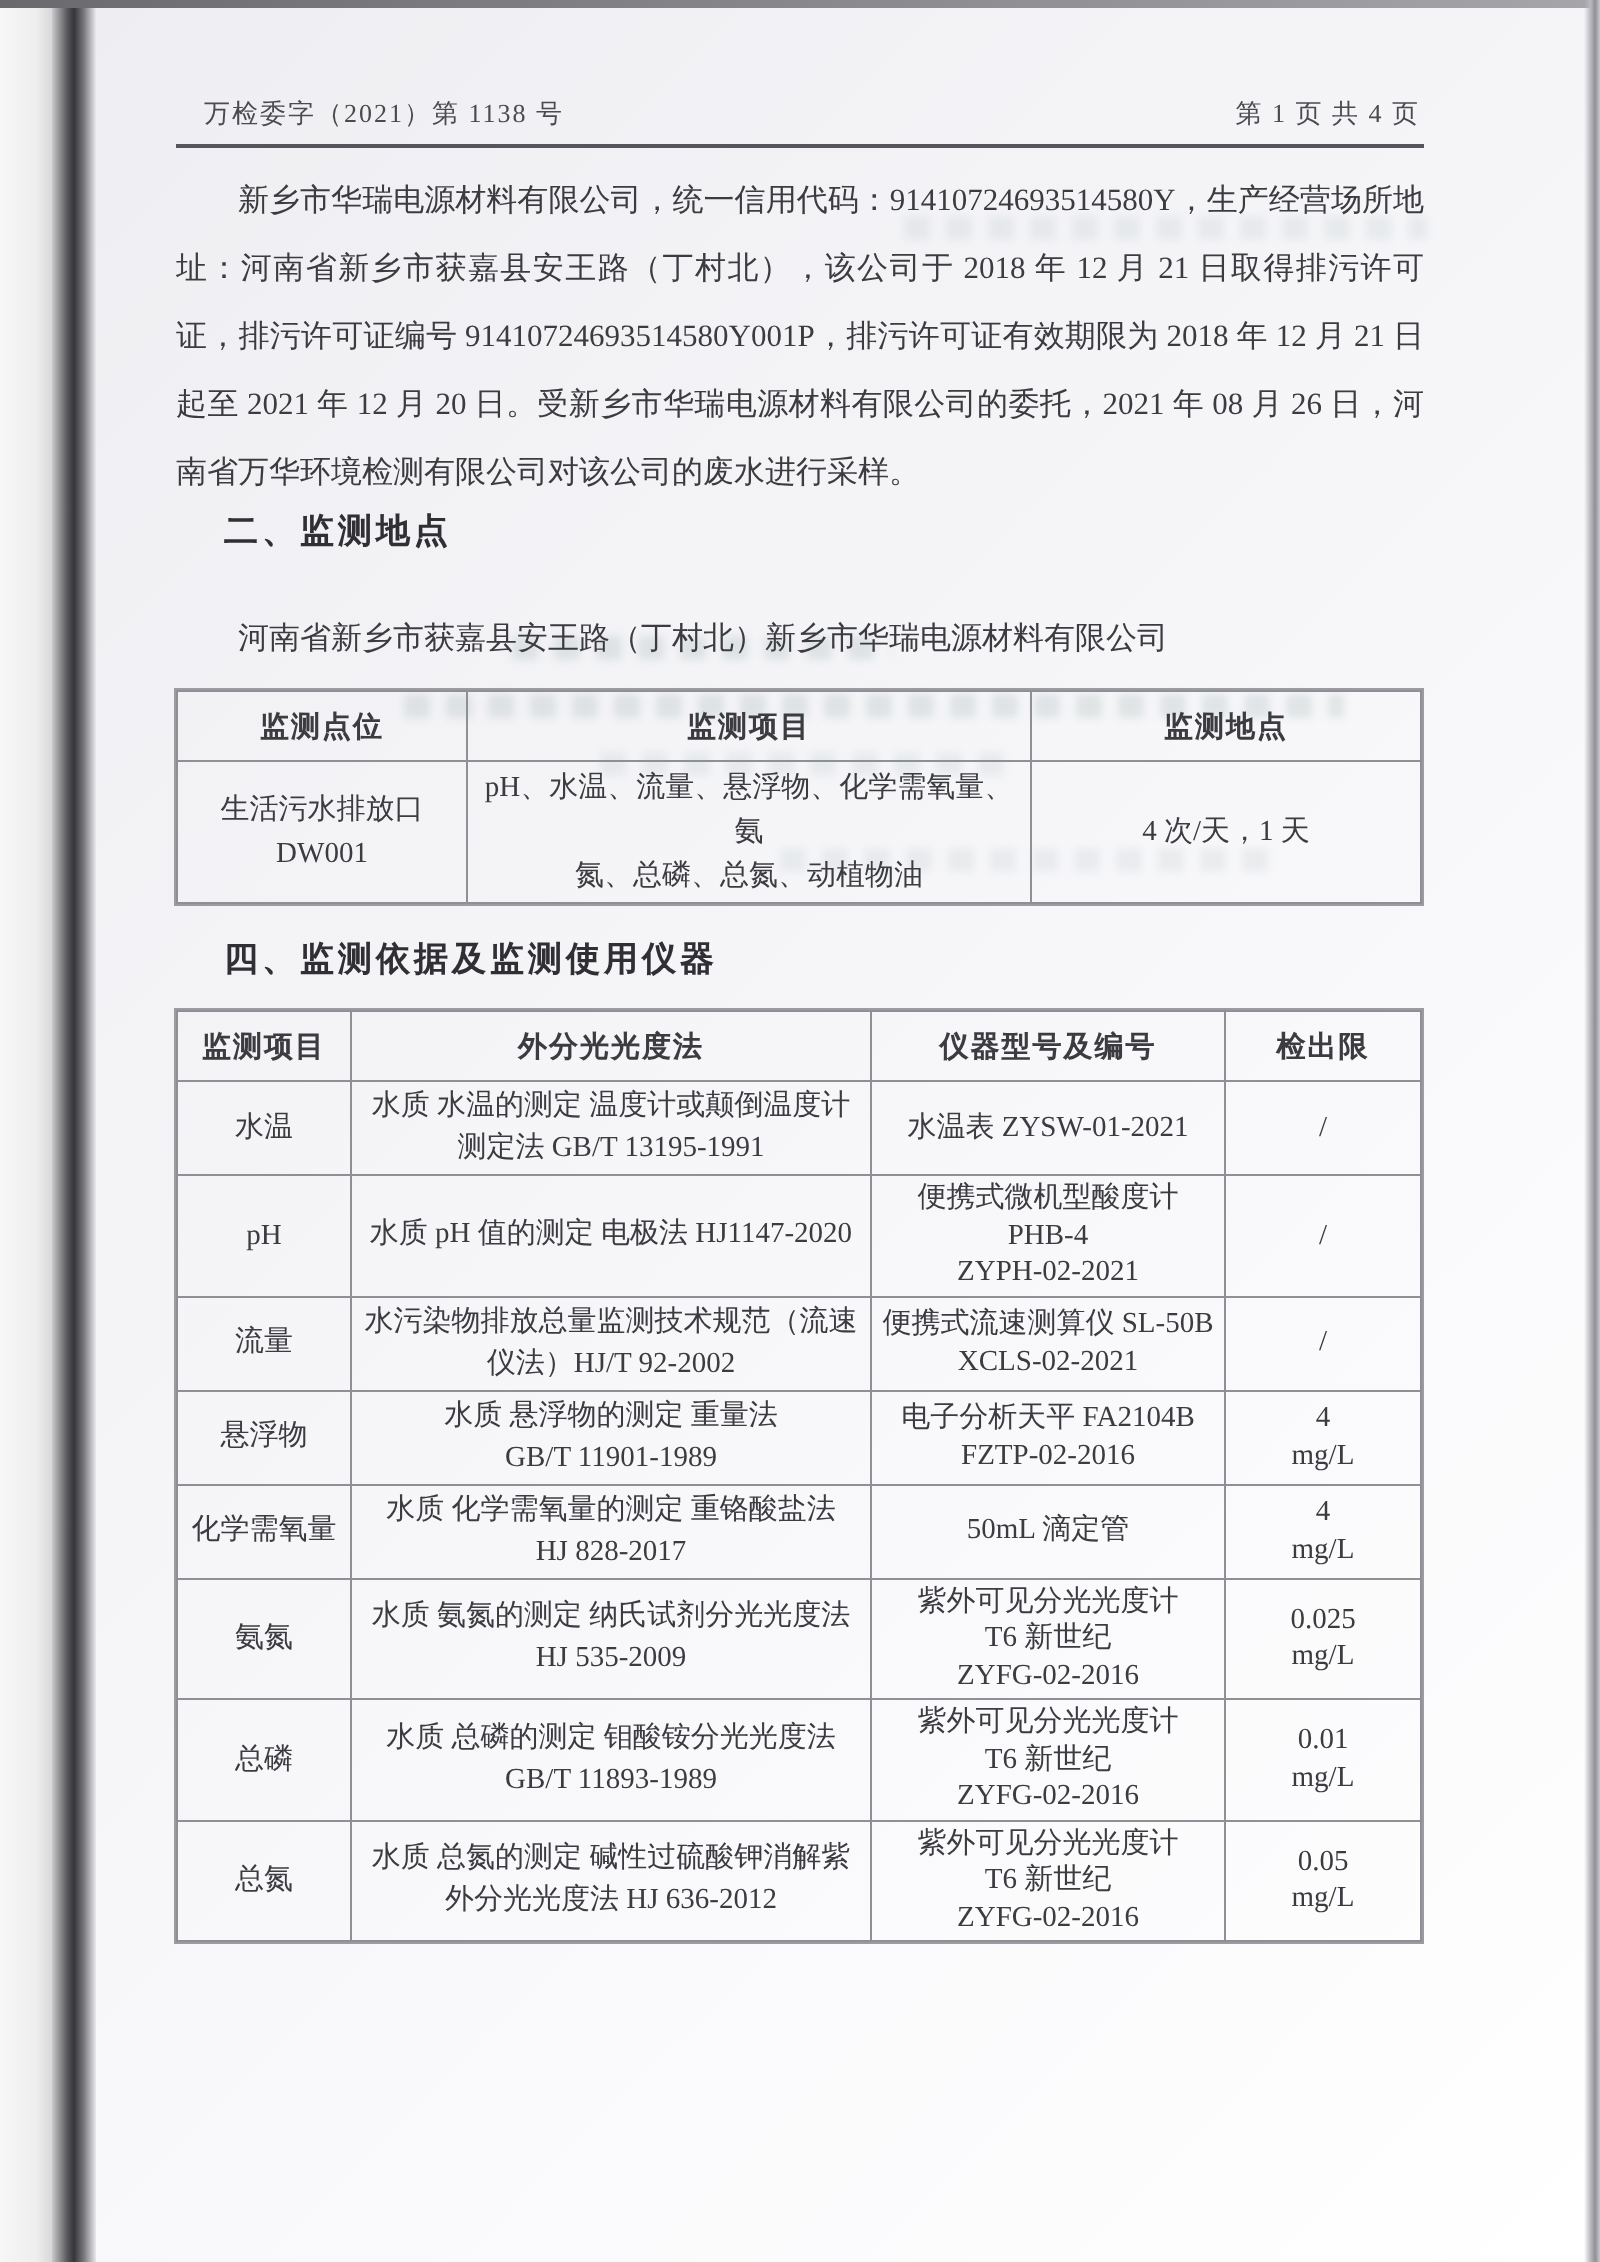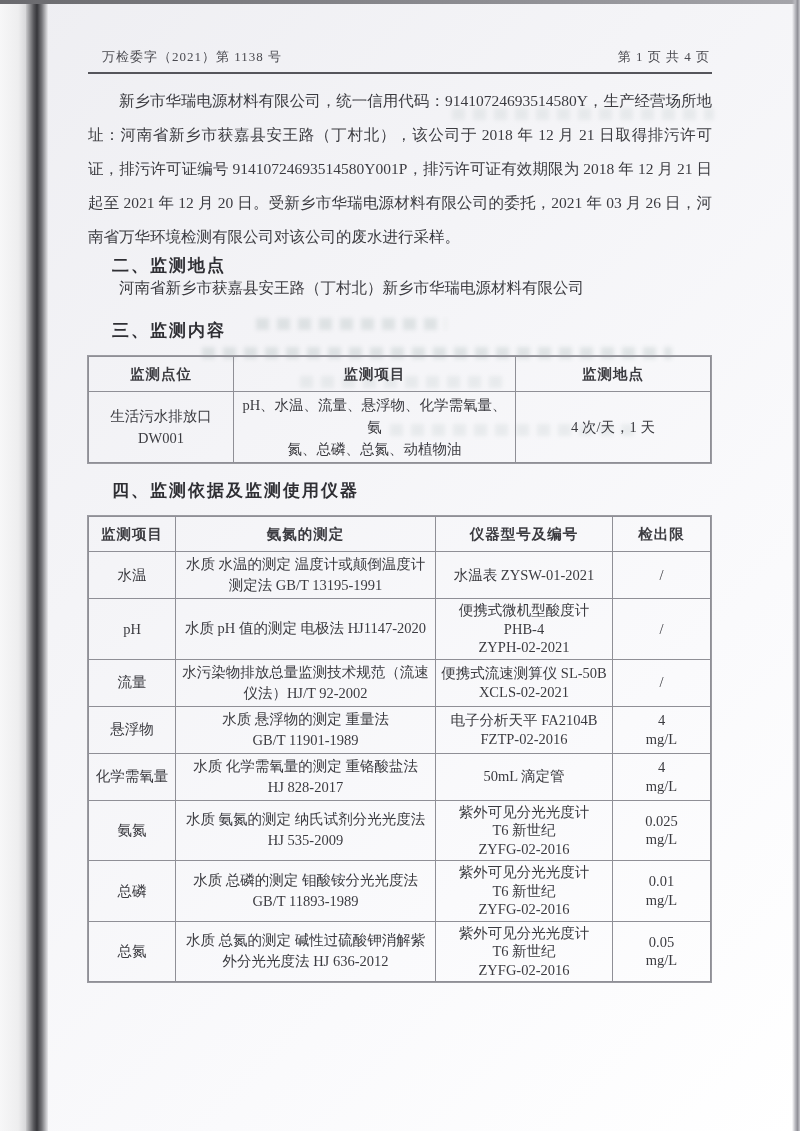--- a/index.html
+++ b/index.html
@@ -33,21 +33,21 @@
     font-size:13px;letter-spacing:1px;color:#4a4a50;
     padding:0 2px 6px 14px;border-bottom:2px solid #55555b;}
   .sec-title{font-weight:bold;font-size:17px;letter-spacing:2px;color:#2f2f34;
     margin:0;padding-left:24px;}
   .t1{margin-top:36px;}
   .t2{}
   .t3{margin-top:20px;}
   .t4{margin-top:16px;}
   .para{font-size:15.5px;line-height:34px;text-align:justify;text-indent:2em;
     margin:10px 0 0 0;color:#3b3b40;}
-  .addr{font-size:15.5px;line-height:22px;text-indent:2em;margin:0 0 0 0;}
+  .addr{font-size:15.5px;line-height:22px;text-indent:2em;margin:32px 0 0 0;}
   table{border-collapse:collapse;table-layout:fixed;width:622px;margin-top:14px;
     font-size:14.5px;color:#3b3b40;}
   table,th,td{border:1px solid #8f8f96;}
   table{box-shadow:0 0 0 1px #9b9ba1;}
   th{font-weight:bold;height:32px;letter-spacing:1px;}
   td{text-align:center;vertical-align:middle;white-space:pre-line;line-height:20px;padding:2px 4px;}
   .tbl-monitoring td{line-height:22px;}
   .tbl-monitoring .r1{height:54px;}
   .tbl-methods td{line-height:18.5px;}
   .tbl-methods .c-method{line-height:21px;}
@@ -69,26 +69,25 @@
   <div class="smudge light" style="left:300px;top:376px;width:210px;"></div>
   <div class="smudge light" style="left:390px;top:424px;width:245px;"></div>
 
   <div class="doc">
 
     <div class="doc-header">
       <span>万检委字（2021）第 1138 号</span>
       <span>第 1 页 共 4 页</span>
     </div>
 
-    <p class="para">新乡市华瑞电源材料有限公司，统一信用代码：91410724693514580Y，生产经营场所地址：河南省新乡市获嘉县安王路（丁村北），该公司于 2018 年 12 月 21 日取得排污许可证，排污许可证编号 91410724693514580Y001P，排污许可证有效期限为 2018 年 12 月 21 日起至 2021 年 12 月 20 日。受新乡市华瑞电源材料有限公司的委托，2021 年 03 月 26 日，河南省万华环境检测有限公司对该公司的废水进行采样。</p>
+    <p class="para">新乡市华瑞电源材料有限公司，统一信用代码：91410724693514580Y，生产经营场所地址：河南省新乡市获嘉县安王路（丁村北），该公司于 2018 年 12 月 21 日取得排污许可证，排污许可证编号 91410724693514580Y001P，排污许可证有效期限为 2018 年 12 月 21 日起至 2021 年 12 月 20 日。受新乡市华瑞电源材料有限公司的委托，2021 年 08 月 26 日，河南省万华环境检测有限公司对该公司的废水进行采样。</p>
 
     <h2 class="sec-title t2">二、监测地点</h2>
     <p class="addr">河南省新乡市获嘉县安王路（丁村北）新乡市华瑞电源材料有限公司</p>
 
-    <h2 class="sec-title t3">三、监测内容</h2>
 
     <table class="tbl-monitoring">
       <colgroup>
           <col style="width:145px">
           <col style="width:282px">
           <col style="width:195px">
         </colgroup>
       <thead>
         <tr>
           <th>监测点位</th>
@@ -112,21 +111,21 @@
     <table class="tbl-methods">
       <colgroup>
           <col style="width:87px">
           <col style="width:260px">
           <col style="width:177px">
           <col style="width:98px">
         </colgroup>
       <thead>
         <tr>
           <th>监测项目</th>
-          <th>氨氮的测定</th>
+          <th>外分光光度法</th>
           <th>仪器型号及编号</th>
           <th>检出限</th>
         </tr>
       </thead>
       <tbody>
         <tr class="h46">
           <td>水温</td>
           <td class="c-method">水质 水温的测定 温度计或颠倒温度计
 测定法 GB/T 13195-1991</td>
           <td>水温表 ZYSW-01-2021</td>

